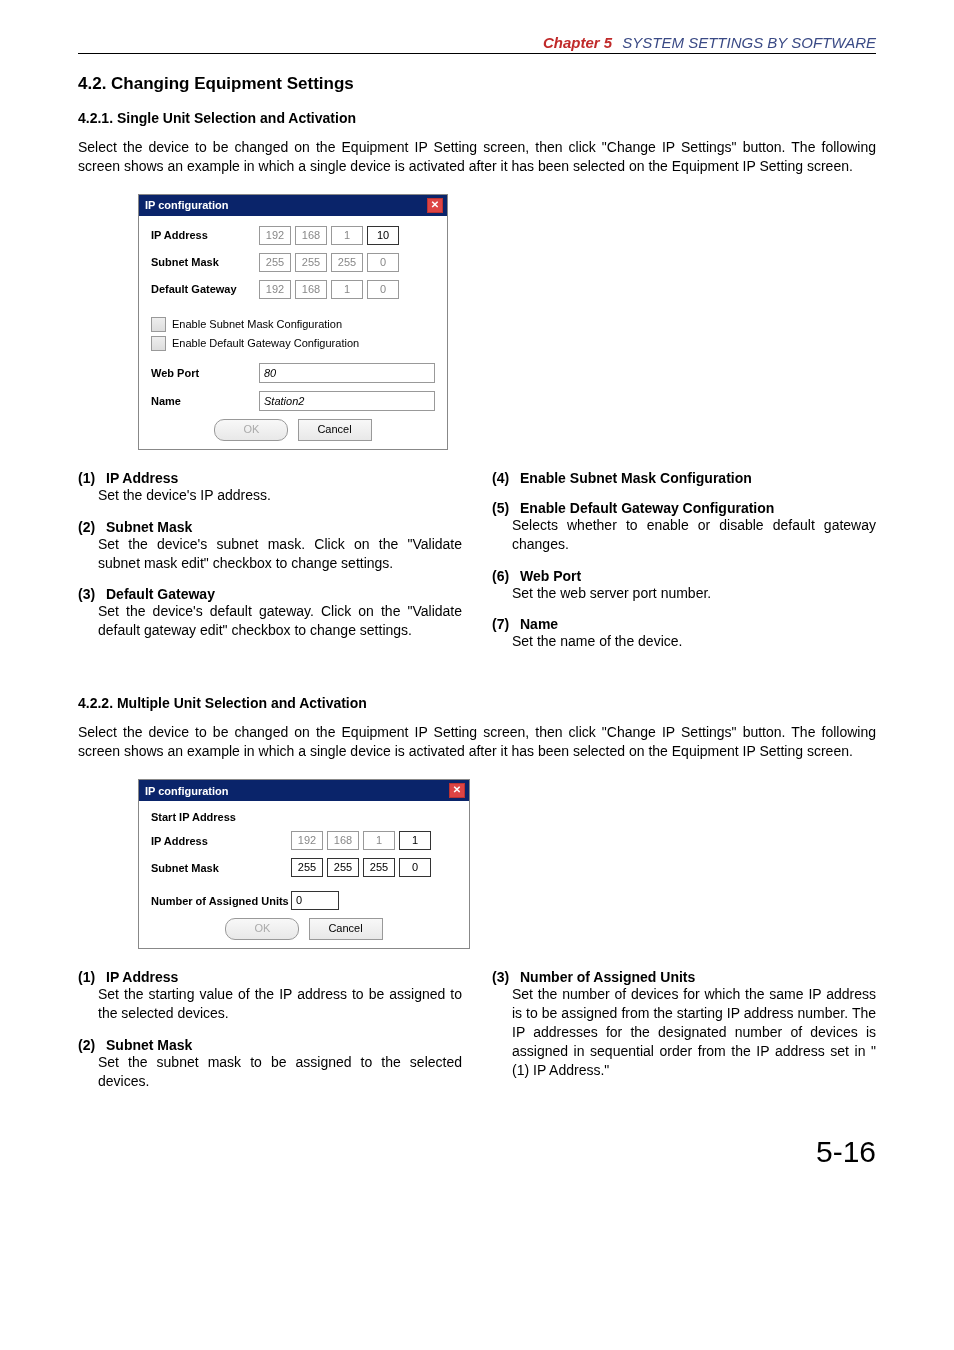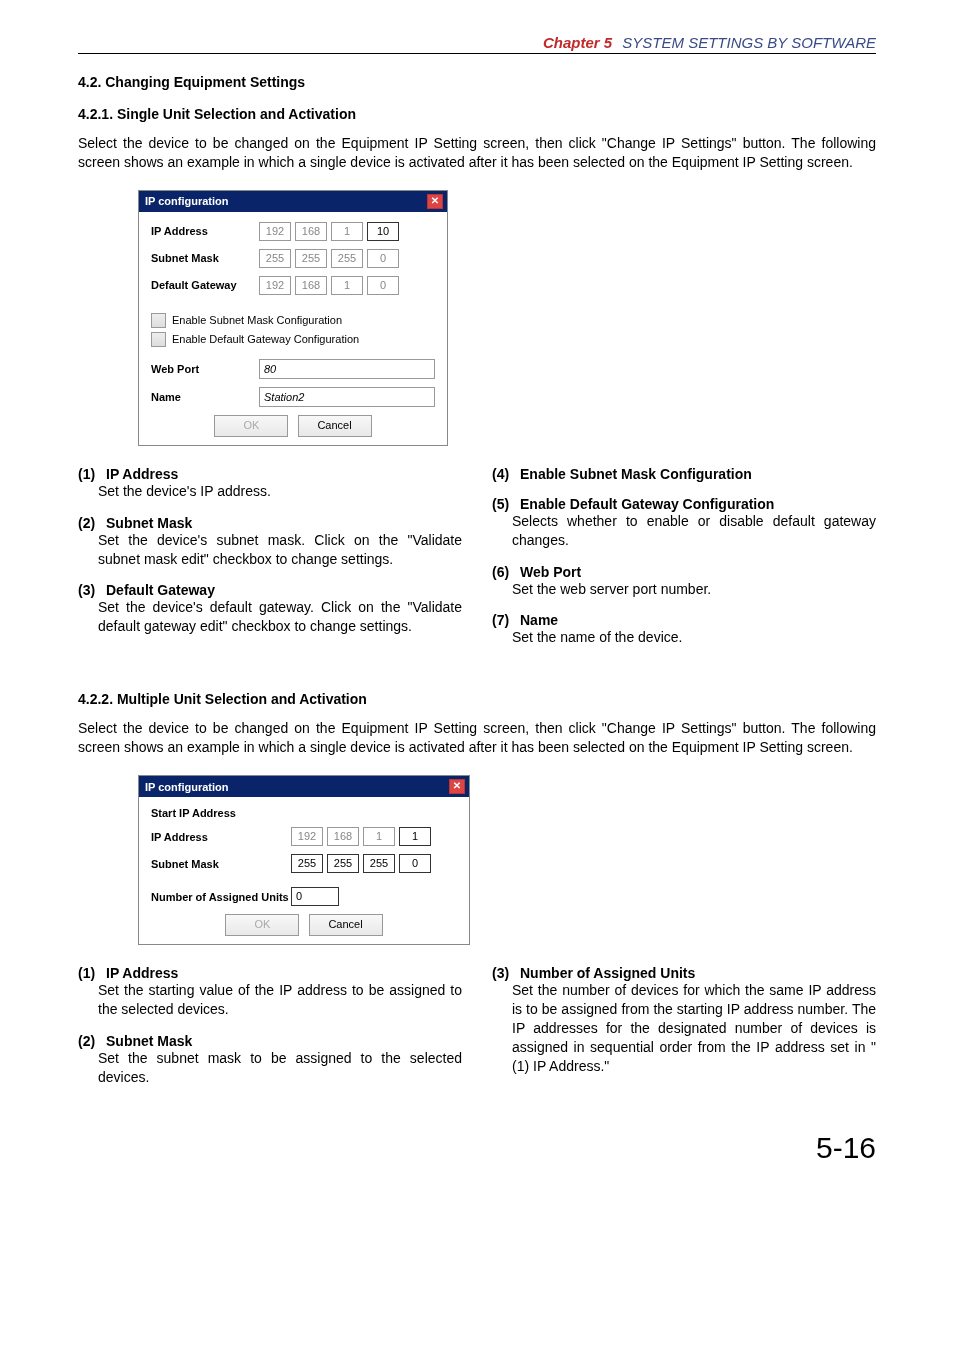--- a/index.html
+++ b/index.html
@@ -26,21 +26,21 @@
     color: #c02a2a;
     font-weight: bold;
     font-style: italic;
     margin-right: 6px;
   }
   .hdr-line {
     border-top: 1px solid #000;
     margin-bottom: 20px;
   }
   h1.sec {
-    font-size: 14px;
+    font-size: 17px;
     font-weight: bold;
     margin: 0 0 16px 0;
   }
   h2.sub {
     font-size: 14px;
     font-weight: bold;
     margin: 0 0 12px 0;
   }
   p.body {
     font-size: 14px;
@@ -133,21 +133,21 @@
     display: inline-block;
     width: 72px;
     height: 20px;
     border: 1px solid #999;
     background: linear-gradient(#f8f8f8,#e8e8e8);
     font-size: 11px;
     line-height: 18px;
     text-align: center;
     margin: 0 3px;
   }
-  .btn.disabled { color: #aaa; }
+  .btn.disabled { color: #aaa; border-radius: 10px; }
   
   .cols {
     display: flex;
     gap: 30px;
     margin-bottom: 30px;
   }
   .col {
     flex: 1;
     font-size: 14px;
   }

